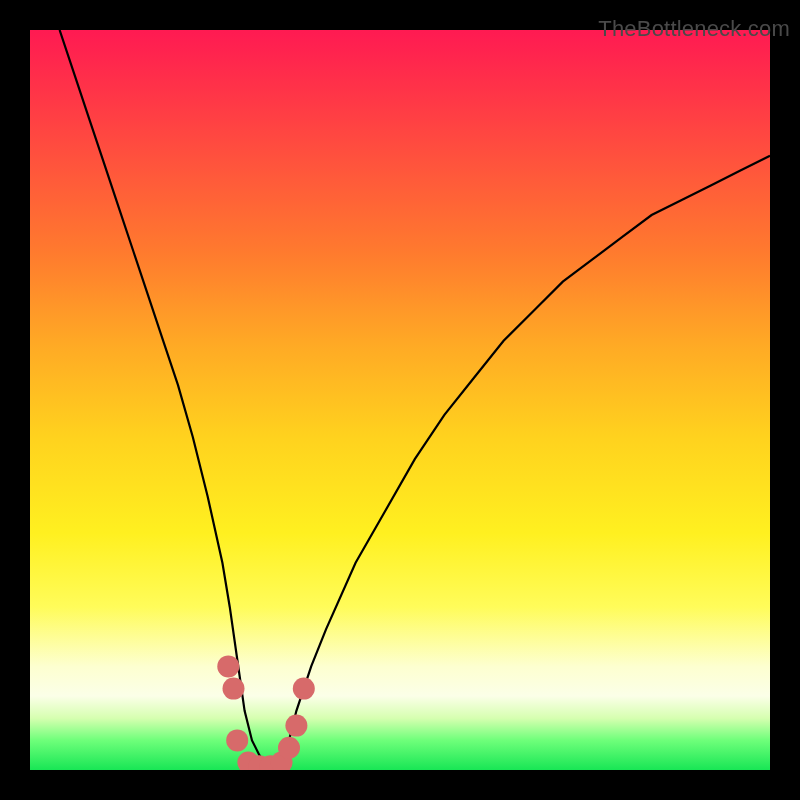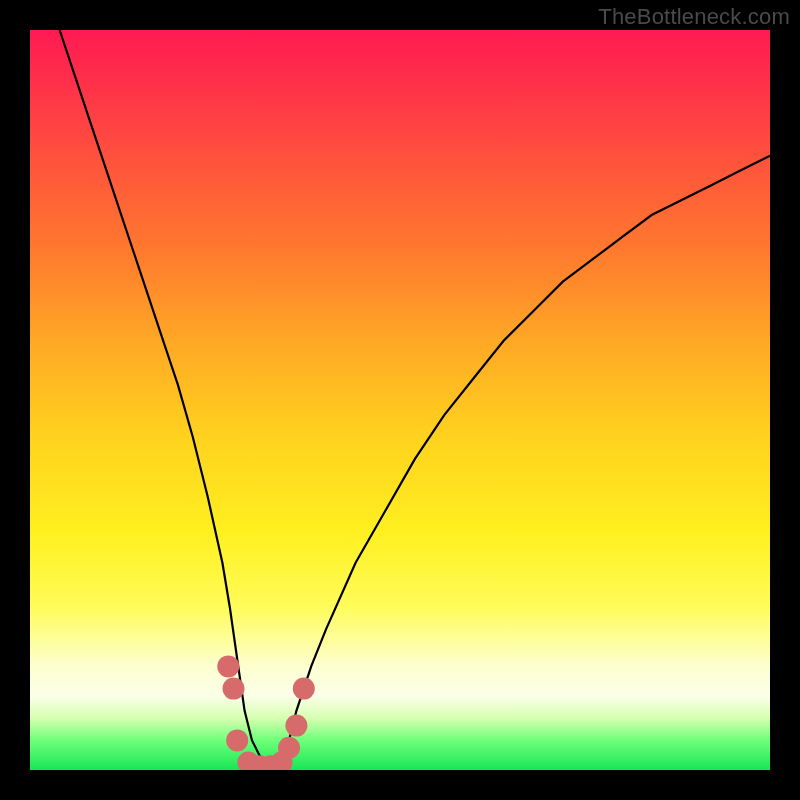--- a/index.html
+++ b/index.html
@@ -36,21 +36,21 @@
       #fffc5a 78%,
       #fdffd0 86%,
       #fbffe8 90%,
       #d6ffb0 93%,
       #6eff7a 96%,
       #18e655 100%
     );
   }
   .watermark {
     position: absolute;
-    top: 4px;
+    top: 16px;
     right: 10px;
     color: #4a4a4a;
     font-size: 22px;
     font-weight: 500;
     letter-spacing: 0.2px;
   }
   svg.overlay {
     position: absolute;
     left: 0;
     top: 0;

